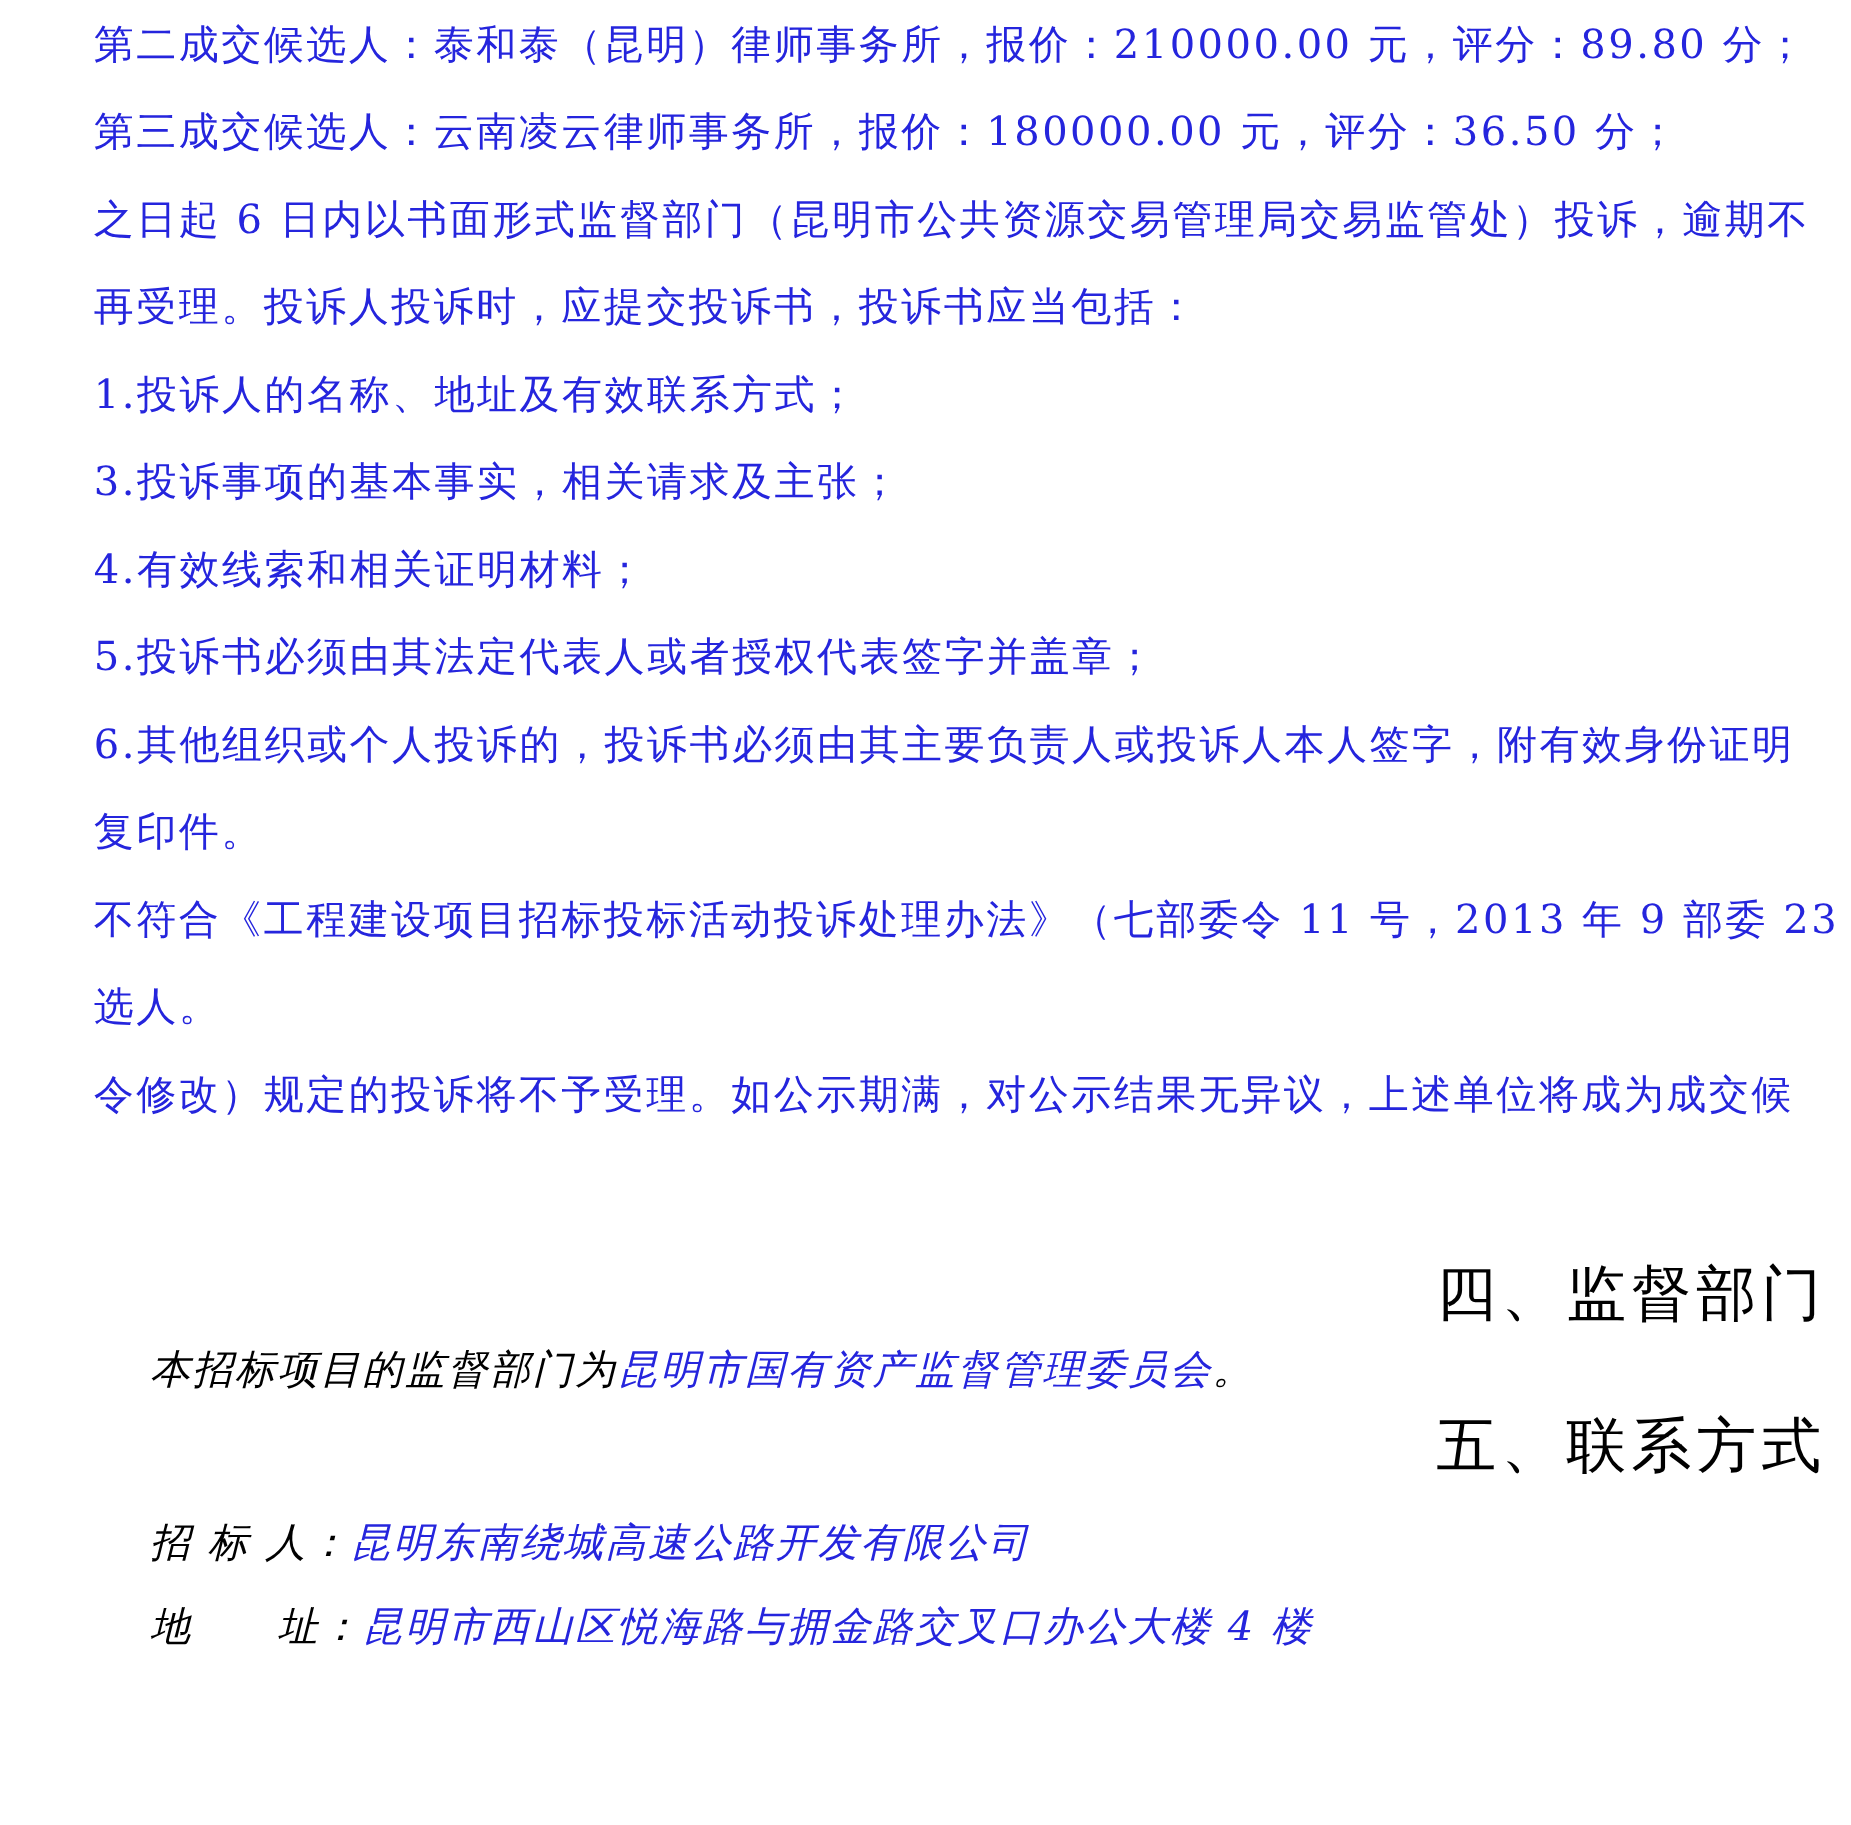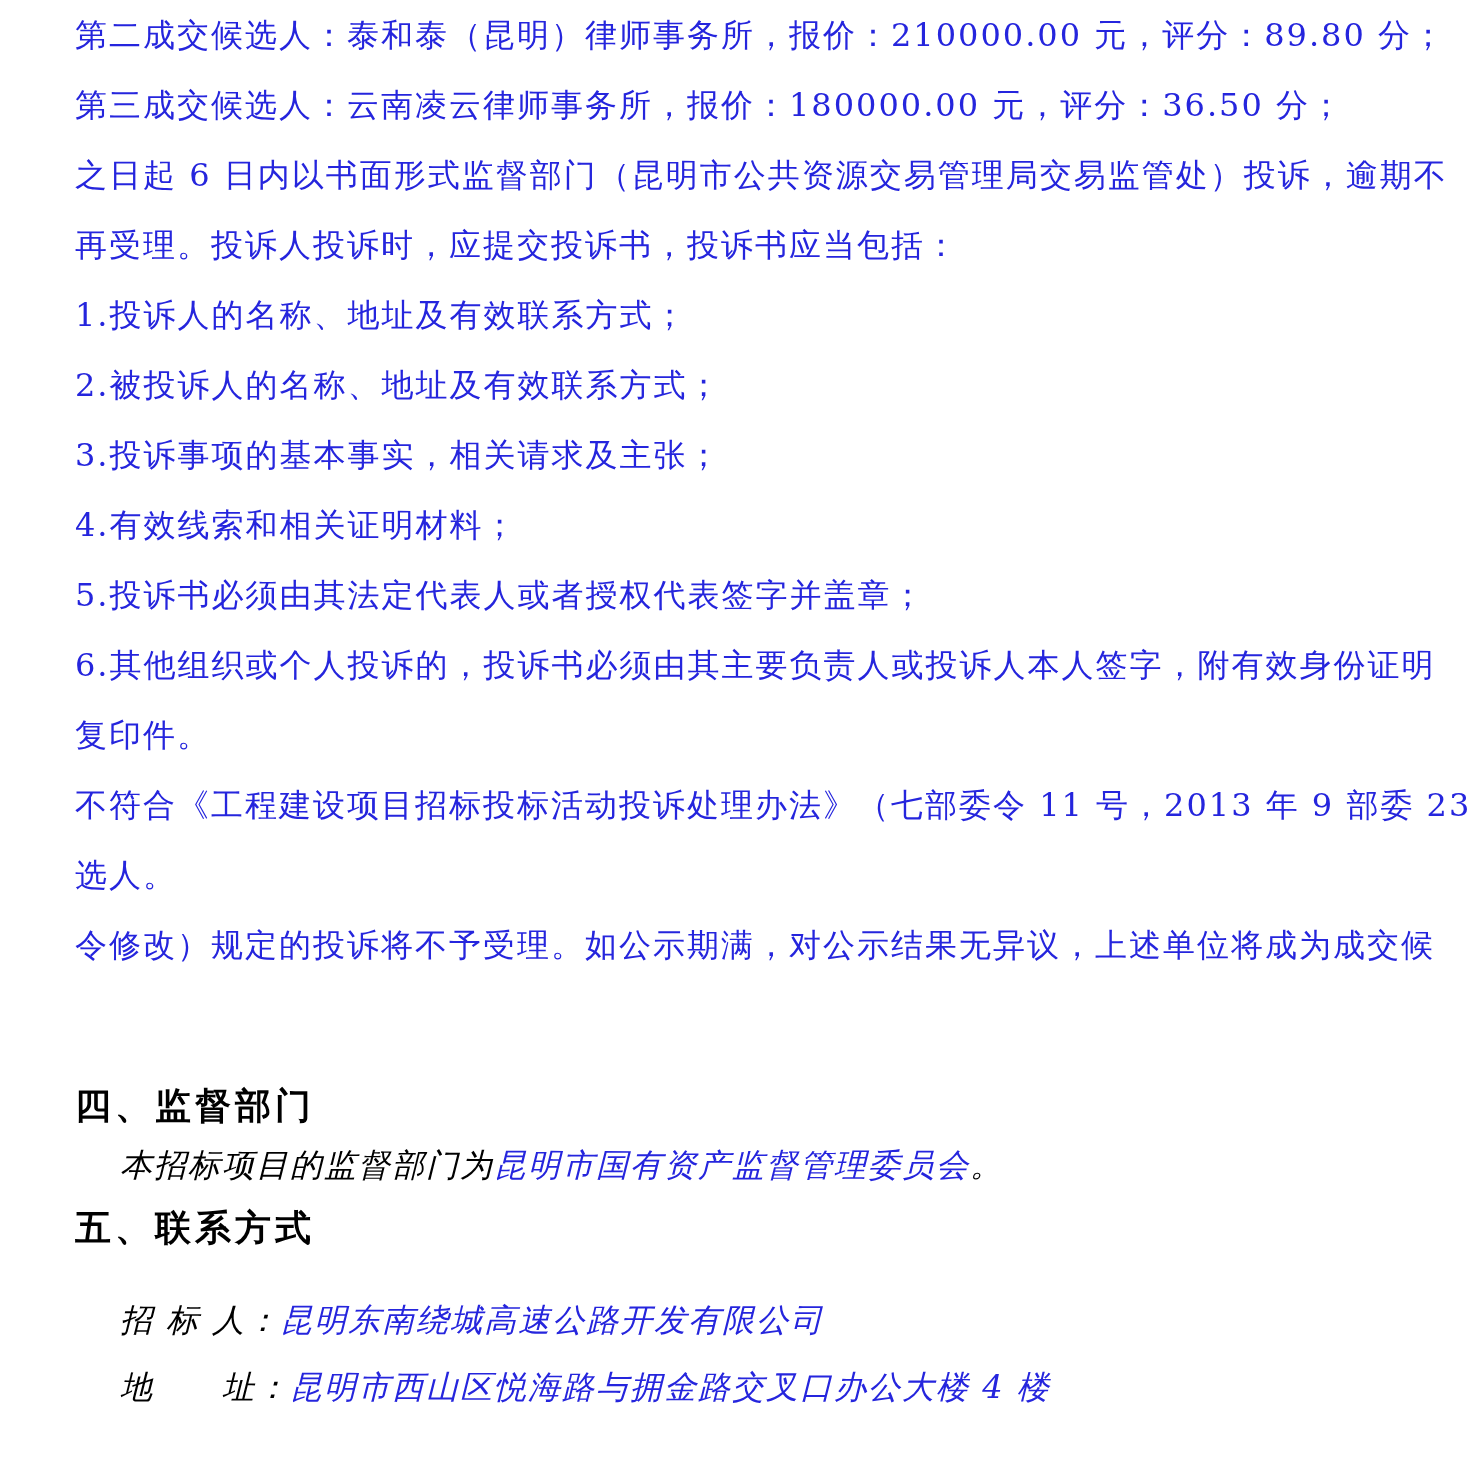--- a/index.html
+++ b/index.html
@@ -21,54 +21,54 @@
   .line {
     height: 70px;
     line-height: 70px;
     font-size: 32px;
     letter-spacing: 2px;
     color: var(--blue-text, #2525dd);
     white-space: pre;
   }
   .heading {
     margin: 0;
-    font-size: 36px;
+    font-size: 48px;
     line-height: 44px;
-    font-weight: bold;
+    font-weight: normal;
     letter-spacing: 4px;
     color: var(--black-text, #000000);
     white-space: pre;
+    text-align: right;
   }
   .heading.sec4 { margin-top: 103px; }
   .heading.sec5 { margin-top: 18px; }
   .body-line {
     padding-left: 45px;
     font-size: 32px;
     line-height: 44px;
     letter-spacing: 2px;
     white-space: pre;
     font-style: italic;
   }
   .sec4-body { margin-top: 16px; }
-  .contact-line-1 { margin-top: 49px; }
+  .contact-line-1 { margin-top: 33px; }
   .contact-line-2 { margin-top: 23px; }
   .t-black { color: var(--black-text, #000000); }
   .t-blue  { color: var(--blue-text, #2525dd); }
 </style>
 </head>
 <body style="background: rgb(255, 255, 255);">
 
 <div class="doc">
 
   <div class="line">第二成交候选人：泰和泰（昆明）律师事务所，报价：210000.00 元，评分：89.80 分；</div>
   <div class="line">第三成交候选人：云南凌云律师事务所，报价：180000.00 元，评分：36.50 分；</div>
   <div class="line">之日起 6 日内以书面形式监督部门（昆明市公共资源交易管理局交易监管处）投诉，逾期不</div>
   <div class="line">再受理。投诉人投诉时，应提交投诉书，投诉书应当包括：</div>
   <div class="line">1.投诉人的名称、地址及有效联系方式；</div>
-  <div class="line">2.被投诉人的名称、地址及有效联系方式；</div>
   <div class="line">3.投诉事项的基本事实，相关请求及主张；</div>
   <div class="line">4.有效线索和相关证明材料；</div>
   <div class="line">5.投诉书必须由其法定代表人或者授权代表签字并盖章；</div>
   <div class="line">6.其他组织或个人投诉的，投诉书必须由其主要负责人或投诉人本人签字，附有效身份证明</div>
   <div class="line">复印件。</div>
   <div class="line">不符合《工程建设项目招标投标活动投诉处理办法》（七部委令 11 号，2013 年 9 部委 23 号</div>
   <div class="line">选人。</div>
   <div class="line">令修改）规定的投诉将不予受理。如公示期满，对公示结果无异议，上述单位将成为成交候</div>
 
   <h2 class="heading sec4">四、监督部门</h2>

